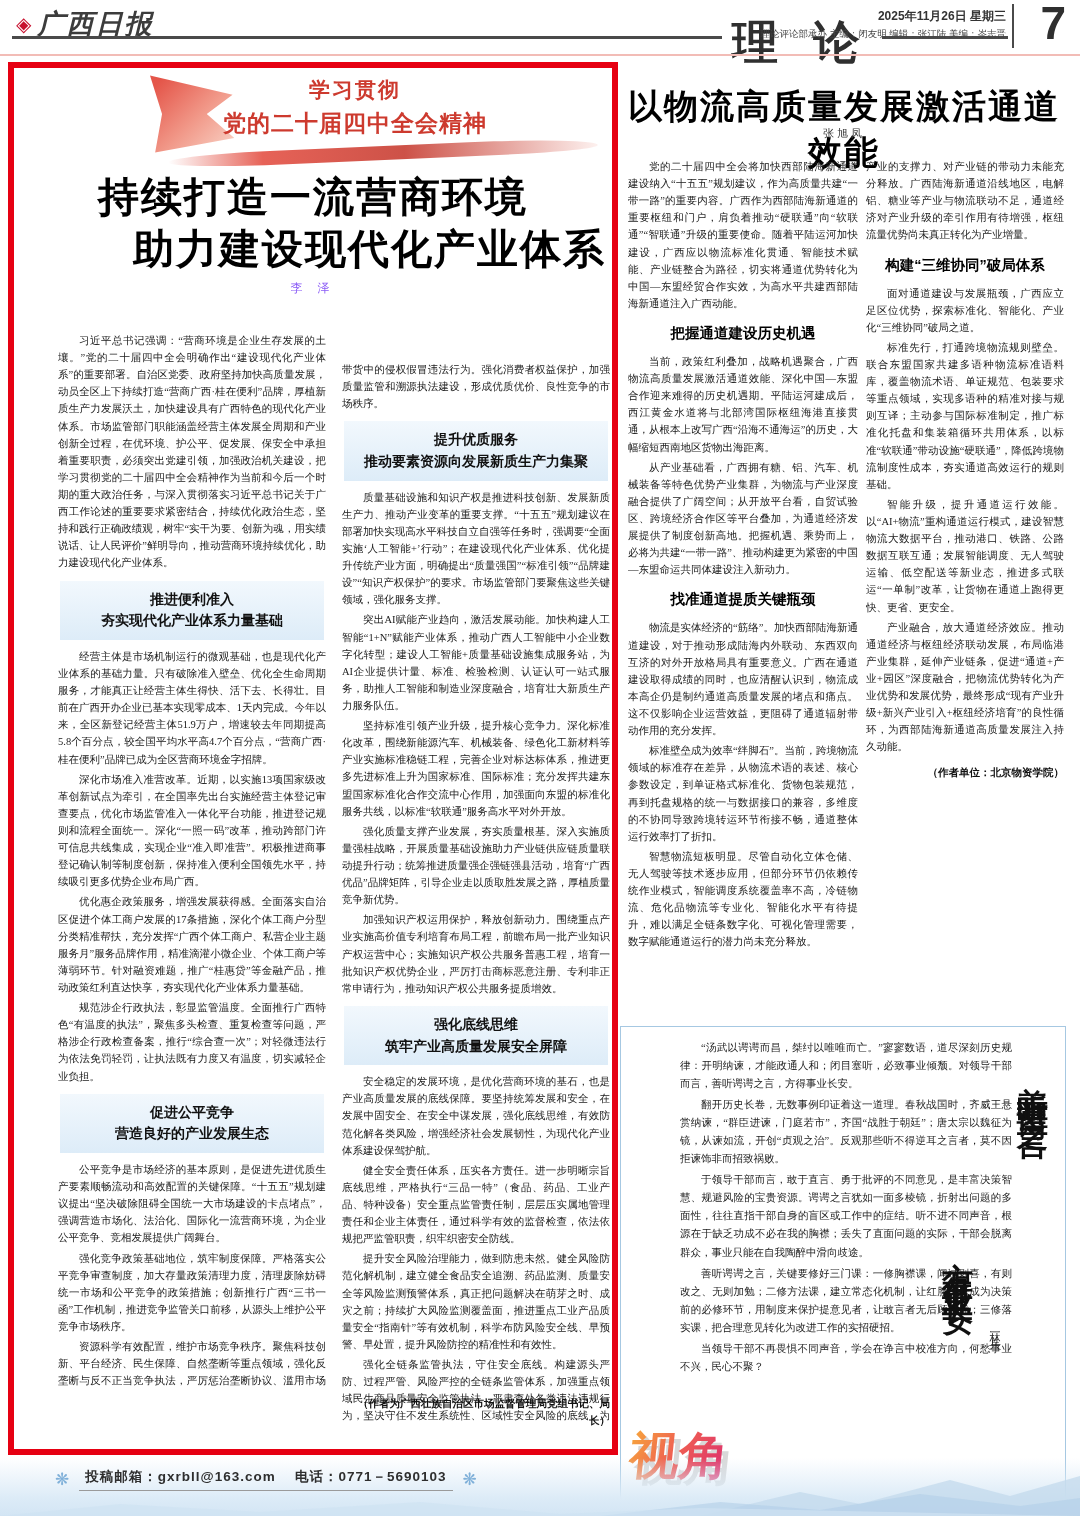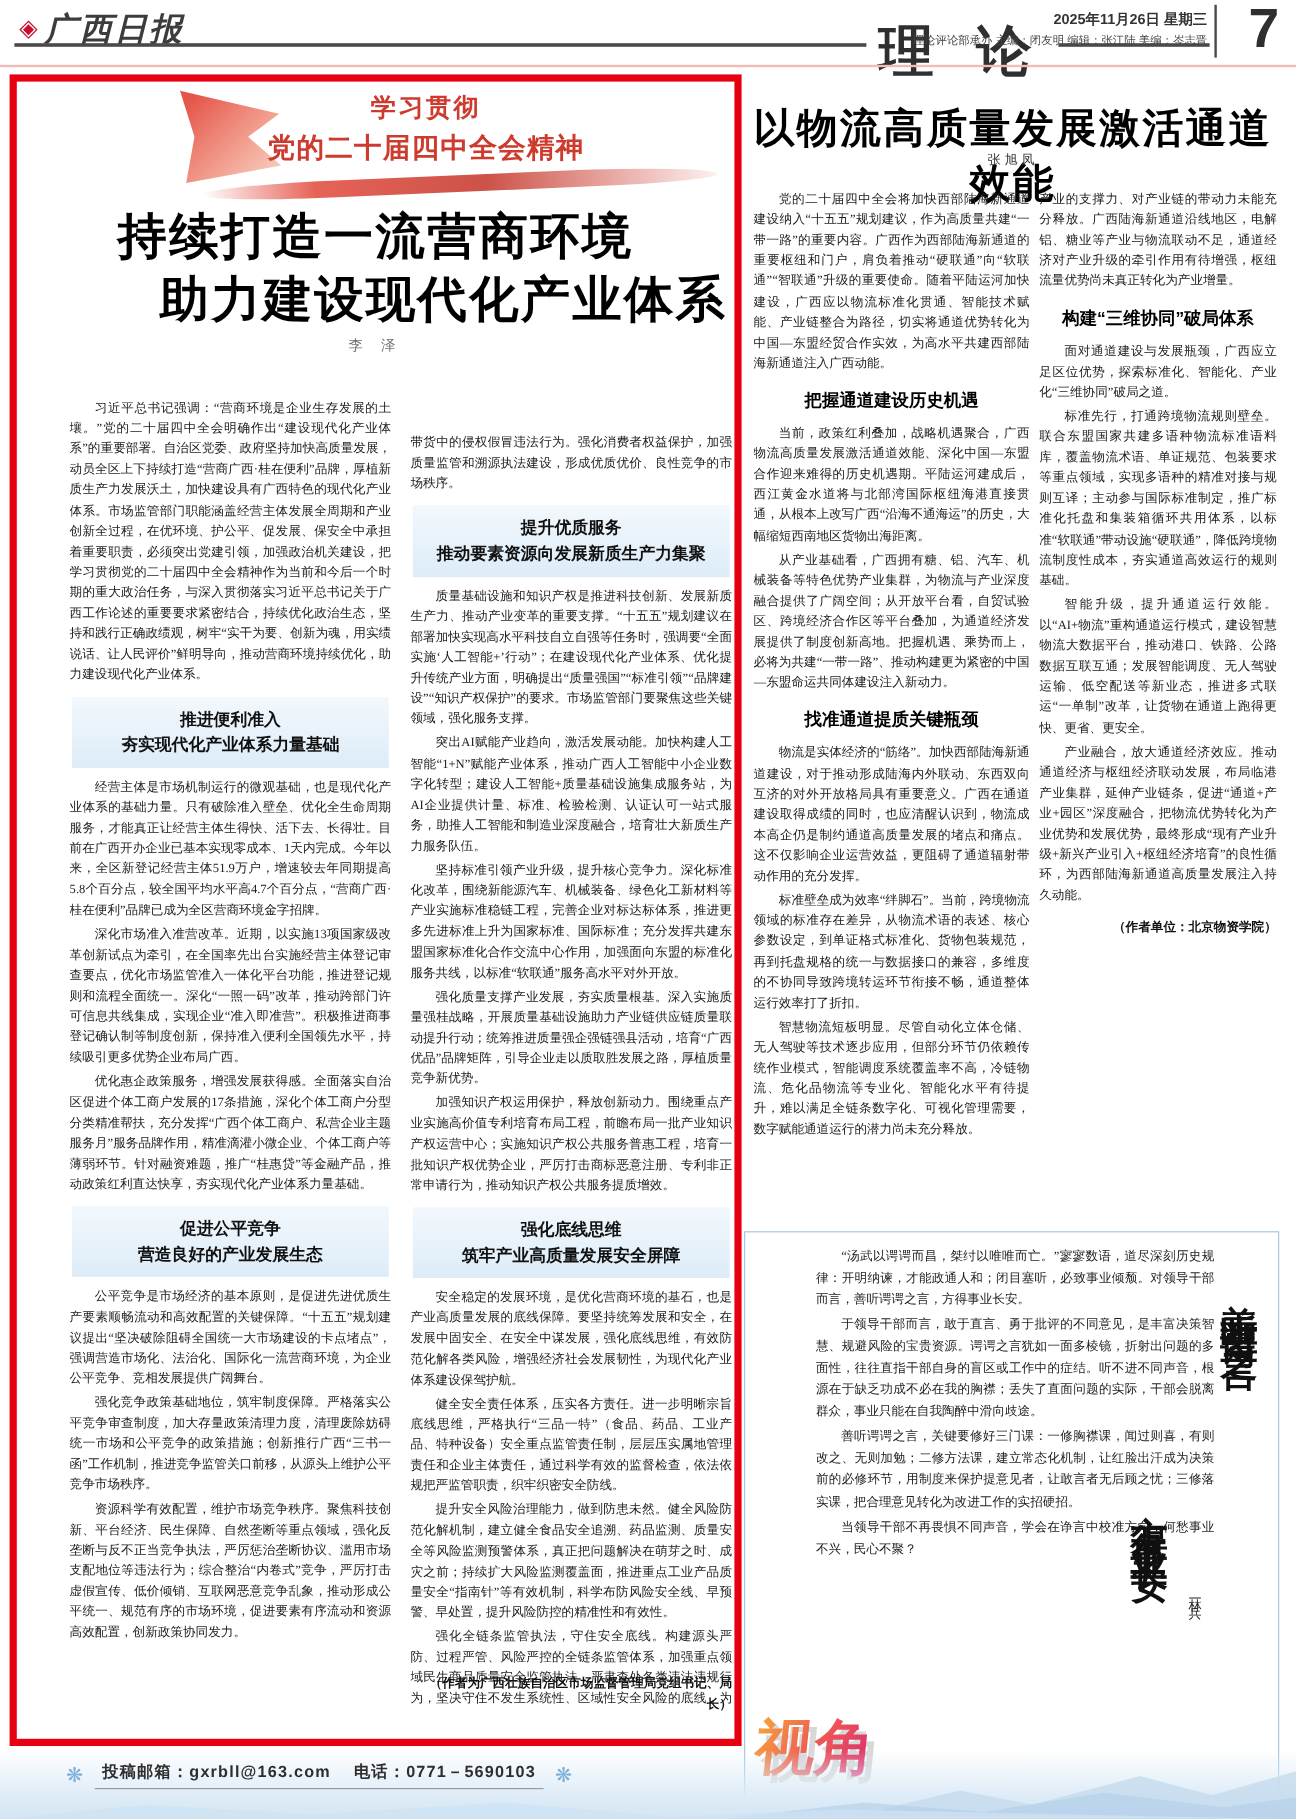--- a/index.html
+++ b/index.html
@@ -39,21 +39,21 @@
                   transform:rotate(-2.5deg); opacity:.85; }
   .badge-text { position:absolute; left:60px; top:6px; width:290px; text-align:center;
                 color:#cd3a2e; font-family:"Liberation Sans", sans-serif; font-weight:bold; }
   .badge-l1 { font-size:21px; letter-spacing:2px; }
   .badge-l2 { font-size:23px; letter-spacing:1px; margin-top:4px; }
   .lead-title { position:absolute; left:20px; width:586px; text-align:center;
                 font-family:"Liberation Sans", sans-serif; font-weight:900; color:#000;
                 font-size:41px; letter-spacing:2px; }
   .lt1 { top:170px; } .lt2 { top:222px;text-align:right; }
   .lead-author { position:absolute; left:20px; top:280px; width:586px; text-align:center;
-                 font-size:12px; letter-spacing:6px; color:#737373; }
+                 font-size:12px; letter-spacing:6px; color:#8b5cf6; }
   .col { position:absolute; top:332px; height:1060px; overflow:hidden; }
   .colA { left:58px;  width:268px; }
   .colB { left:342px; width:268px;margin-top:29px; }
   .p { font-size:10.5px; line-height:1.63; text-align:justify; text-indent:2em;
        color:#202020; margin-bottom:3px; }
   .p.noindent { text-indent:0; }
   .subbox { margin:9px 2px 8px 2px; padding:8px 4px;
             background:linear-gradient(180deg,#f2f8fd 0%, #ddecf8 100%);
             text-align:center; font-weight:bold; color:#111;
             font-family:"Liberation Sans", sans-serif; font-size:14px; line-height:1.55; }
@@ -136,20 +136,21 @@
 
   <div class="col colA">
     <p class="p">习近平总书记强调：“营商环境是企业生存发展的土壤。”党的二十届四中全会明确作出“建设现代化产业体系”的重要部署。自治区党委、政府坚持加快高质量发展，动员全区上下持续打造“营商广西·桂在便利”品牌，厚植新质生产力发展沃土，加快建设具有广西特色的现代化产业体系。市场监管部门职能涵盖经营主体发展全周期和产业创新全过程，在优环境、护公平、促发展、保安全中承担着重要职责，必须突出党建引领，加强政治机关建设，把学习贯彻党的二十届四中全会精神作为当前和今后一个时期的重大政治任务，与深入贯彻落实习近平总书记关于广西工作论述的重要要求紧密结合，持续优化政治生态，坚持和践行正确政绩观，树牢“实干为要、创新为魂，用实绩说话、让人民评价”鲜明导向，推动营商环境持续优化，助力建设现代化产业体系。</p>
     <div class="subbox">
       <div>推进便利准入</div>
       <div>夯实现代化产业体系力量基础</div>
     </div>
     <p class="p">经营主体是市场机制运行的微观基础，也是现代化产业体系的基础力量。只有破除准入壁垒、优化全生命周期服务，才能真正让经营主体生得快、活下去、长得壮。目前在广西开办企业已基本实现零成本、1天内完成。今年以来，全区新登记经营主体51.9万户，增速较去年同期提高5.8个百分点，较全国平均水平高4.7个百分点，“营商广西·桂在便利”品牌已成为全区营商环境金字招牌。</p>
     <p class="p">深化市场准入准营改革。近期，以实施13项国家级改革创新试点为牵引，在全国率先出台实施经营主体登记审查要点，优化市场监管准入一体化平台功能，推进登记规则和流程全面统一。深化“一照一码”改革，推动跨部门许可信息共线集成，实现企业“准入即准营”。积极推进商事登记确认制等制度创新，保持准入便利全国领先水平，持续吸引更多优势企业布局广西。</p>
     <p class="p">优化惠企政策服务，增强发展获得感。全面落实自治区促进个体工商户发展的17条措施，深化个体工商户分型分类精准帮扶，充分发挥“广西个体工商户、私营企业主题服务月”服务品牌作用，精准滴灌小微企业、个体工商户等薄弱环节。针对融资难题，推广“桂惠贷”等金融产品，推动政策红利直达快享，夯实现代化产业体系力量基础。</p>
+    <p class="p">规范涉企行政执法，彰显监管温度。全面推行广西特色“有温度的执法”，聚焦多头检查、重复检查等问题，严格涉企行政检查备案，推行“综合查一次”；对轻微违法行为依法免罚轻罚，让执法既有力度又有温度，切实减轻企业负担。</p>
     <div class="subbox">
       <div>促进公平竞争</div>
       <div>营造良好的产业发展生态</div>
     </div>
     <p class="p">公平竞争是市场经济的基本原则，是促进先进优质生产要素顺畅流动和高效配置的关键保障。“十五五”规划建议提出“坚决破除阻碍全国统一大市场建设的卡点堵点”，强调营造市场化、法治化、国际化一流营商环境，为企业公平竞争、竞相发展提供广阔舞台。</p>
     <p class="p">强化竞争政策基础地位，筑牢制度保障。严格落实公平竞争审查制度，加大存量政策清理力度，清理废除妨碍统一市场和公平竞争的政策措施；创新推行广西“三书一函”工作机制，推进竞争监管关口前移，从源头上维护公平竞争市场秩序。</p>
     <p class="p">资源科学有效配置，维护市场竞争秩序。聚焦科技创新、平台经济、民生保障、自然垄断等重点领域，强化反垄断与反不正当竞争执法，严厉惩治垄断协议、滥用市场支配地位等违法行为；综合整治“内卷式”竞争，严厉打击虚假宣传、低价倾销、互联网恶意竞争乱象，推动形成公平统一、规范有序的市场环境，促进要素有序流动和资源高效配置，创新政策协同发力。</p>
   </div>
 
   <div class="col colB">
@@ -194,20 +195,21 @@
     <p class="p">面对通道建设与发展瓶颈，广西应立足区位优势，探索标准化、智能化、产业化“三维协同”破局之道。</p>
     <p class="p">标准先行，打通跨境物流规则壁垒。联合东盟国家共建多语种物流标准语料库，覆盖物流术语、单证规范、包装要求等重点领域，实现多语种的精准对接与规则互译；主动参与国际标准制定，推广标准化托盘和集装箱循环共用体系，以标准“软联通”带动设施“硬联通”，降低跨境物流制度性成本，夯实通道高效运行的规则基础。</p>
     <p class="p">智能升级，提升通道运行效能。以“AI+物流”重构通道运行模式，建设智慧物流大数据平台，推动港口、铁路、公路数据互联互通；发展智能调度、无人驾驶运输、低空配送等新业态，推进多式联运“一单制”改革，让货物在通道上跑得更快、更省、更安全。</p>
     <p class="p">产业融合，放大通道经济效应。推动通道经济与枢纽经济联动发展，布局临港产业集群，延伸产业链条，促进“通道+产业+园区”深度融合，把物流优势转化为产业优势和发展优势，最终形成“现有产业升级+新兴产业引入+枢纽经济培育”的良性循环，为西部陆海新通道高质量发展注入持久动能。</p>
     <div class="credit-right">（作者单位：北京物资学院）</div>
   </div>
 
   <div class="essay-box">
     <div class="essay-body">
       <p class="p">“汤武以谔谔而昌，桀纣以唯唯而亡。”寥寥数语，道尽深刻历史规律：开明纳谏，才能政通人和；闭目塞听，必致事业倾颓。对领导干部而言，善听谔谔之言，方得事业长安。</p>
+      <p class="p">翻开历史长卷，无数事例印证着这一道理。春秋战国时，齐威王悬赏纳谏，“群臣进谏，门庭若市”，齐国“战胜于朝廷”；唐太宗以魏征为镜，从谏如流，开创“贞观之治”。反观那些听不得逆耳之言者，莫不因拒谏饰非而招致祸败。</p>
       <p class="p">于领导干部而言，敢于直言、勇于批评的不同意见，是丰富决策智慧、规避风险的宝贵资源。谔谔之言犹如一面多棱镜，折射出问题的多面性，往往直指干部自身的盲区或工作中的症结。听不进不同声音，根源在于缺乏功成不必在我的胸襟；丢失了直面问题的实际，干部会脱离群众，事业只能在自我陶醉中滑向歧途。</p>
       <p class="p">善听谔谔之言，关键要修好三门课：一修胸襟课，闻过则喜，有则改之、无则加勉；二修方法课，建立常态化机制，让红脸出汗成为决策前的必修环节，用制度来保护提意见者，让敢言者无后顾之忧；三修落实课，把合理意见转化为改进工作的实招硬招。</p>
       <p class="p">当领导干部不再畏惧不同声音，学会在诤言中校准方向，何愁事业不兴，民心不聚？</p>
     </div>
     <div class="vtitle">
       <div class="vt vt2">方得事业长安</div>
       <div class="vauthor">林一兵</div>
       <div class="vt vt1">善听谔谔之言</div>
     </div>
     <div class="viewpoint">

